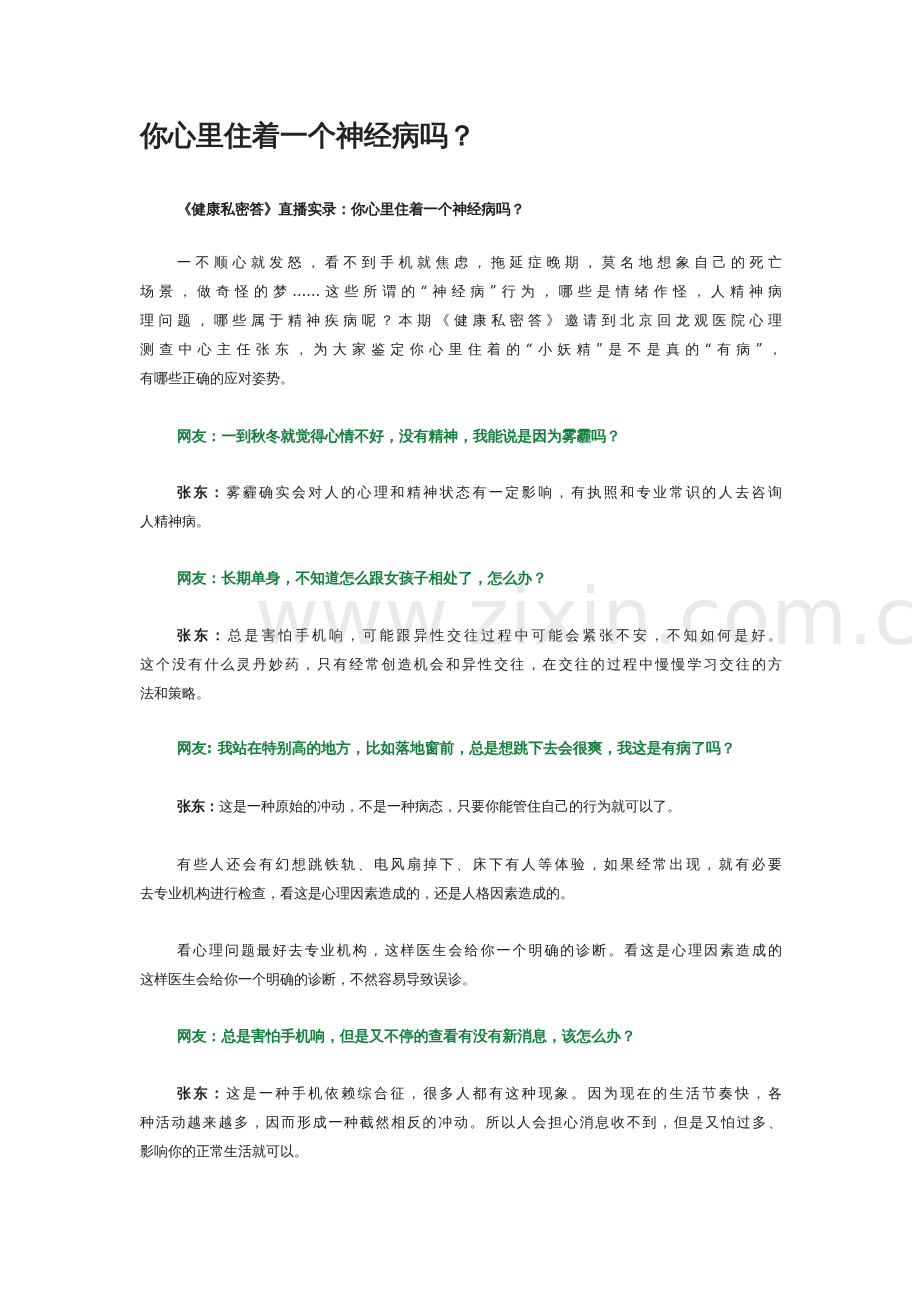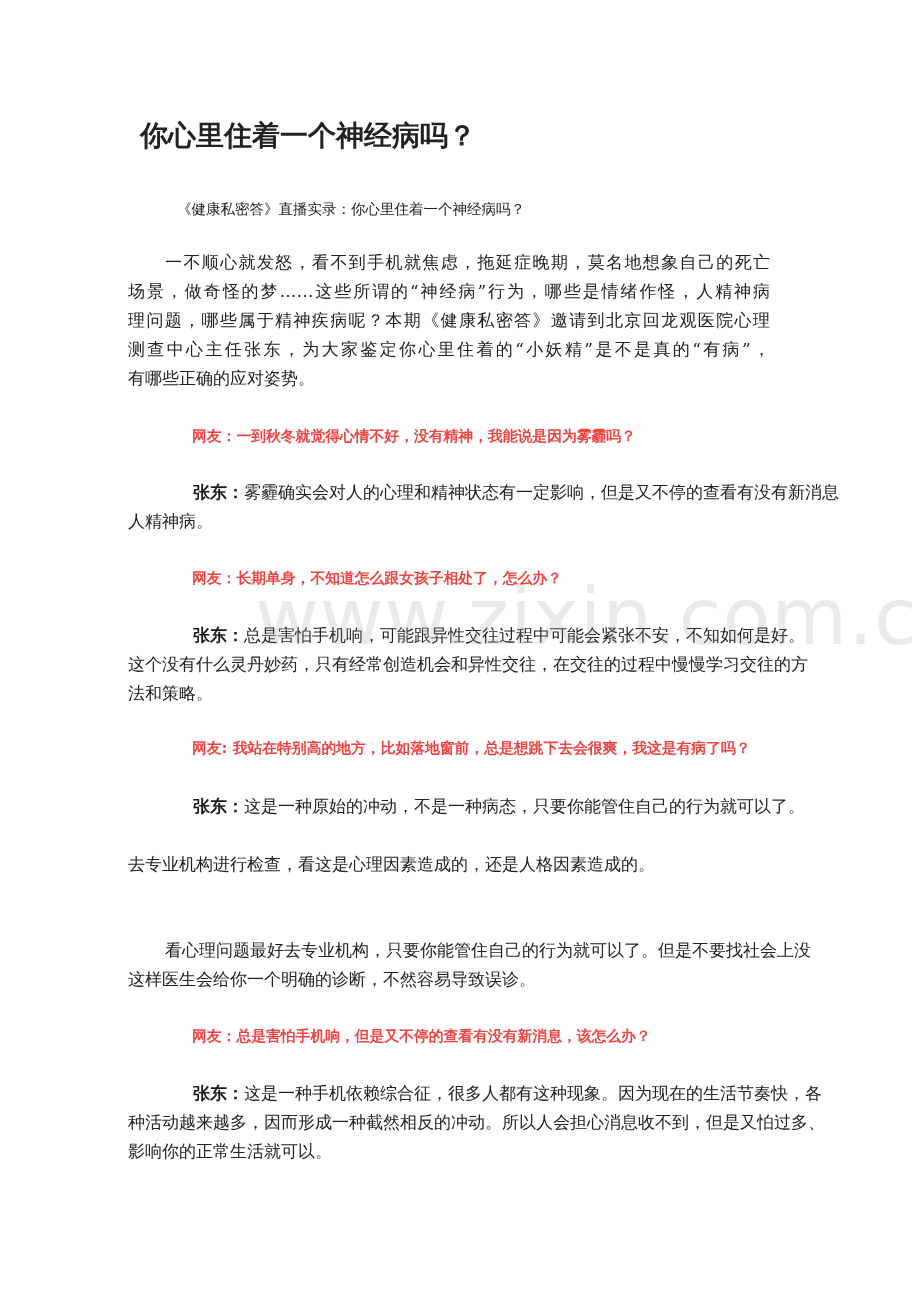--- a/index.html
+++ b/index.html
@@ -34,60 +34,59 @@
       color: #222222;
       letter-spacing: 0px;
       white-space: nowrap;
     }
     .subtitle {
       position: absolute;
       left: 177px;
       top: 197px;
       font-family: "DejaVu Sans", "Liberation Sans", sans-serif;
       font-size: 14.5px;
-      font-weight: normal;
+      font-weight: bold;
       line-height: 24px;
       color: #222222;
       white-space: nowrap;
     }
     .para {
       position: absolute;
-      left: 128px;
+      left: 140px;
       width: 642px;
-      font-size: 17px;
+      font-size: 14px;
       line-height: 29px;
       color: #222222;
     }
     .line {
       display: block;
       white-space: nowrap;
       text-align-last: justify;
       text-align: justify;
     }
     .line.last {
       text-align-last: left;
     }
     .line.indent {
       padding-left: 37px;
     }
     .question {
       position: absolute;
-      left: 192px;
+      left: 177px;
       font-family: "DejaVu Sans", "Liberation Sans", sans-serif;
       font-size: 14.8px;
       font-weight: bold;
       line-height: 24px;
-      color: #ef4444;
+      color: #15803d;
       white-space: nowrap;
     }
     .speaker {
       font-family: Liberation Sans, sans-serif;
       font-weight: bold;
       color: #1a1a1a;
-      margin-left: 28px;
     }
     .watermark {
       position: absolute;
       left: 255px;
       top: 572px;
       font-family: "DejaVu Sans", "Liberation Sans", sans-serif;
       font-size: 78px;
       line-height: 90px;
       color: rgba(160, 160, 160, 0.22);
       letter-spacing: 1px;
@@ -108,42 +107,43 @@
   <div class="para" style="top:248px;">
     <span class="line indent">一不顺心就发怒，看不到手机就焦虑，拖延症晚期，莫名地想象自己的死亡</span>
     <span class="line">场景，做奇怪的梦……这些所谓的“神经病”行为，哪些是情绪作怪，人精神病</span>
     <span class="line">理问题，哪些属于精神疾病呢？本期《健康私密答》邀请到北京回龙观医院心理</span>
     <span class="line">测查中心主任张东，为大家鉴定你心里住着的“小妖精”是不是真的“有病”，</span>
     <span class="line last">有哪些正确的应对姿势。</span>
   </div>
 
   <div class="question" style="top:424px;">网友：一到秋冬就觉得心情不好，没有精神，我能说是因为雾霾吗？</div>
   <div class="para" style="top:478px;">
-    <span class="line indent"><span class="speaker">张东：</span><span>雾霾确实会对人的心理和精神状态有一定影响，但是又不停的查看有没有新消息</span></span>
+    <span class="line indent"><span class="speaker">张东：</span><span>雾霾确实会对人的心理和精神状态有一定影响，有执照和专业常识的人去咨询</span></span>
     <span class="line last">人精神病。</span>
   </div>
 
   <div class="question" style="top:566px;">网友：长期单身，不知道怎么跟女孩子相处了，怎么办？</div>
   <div class="para" style="top:621px;">
     <span class="line indent"><span class="speaker">张东：</span><span>总是害怕手机响，可能跟异性交往过程中可能会紧张不安，不知如何是好。</span></span>
     <span class="line">这个没有什么灵丹妙药，只有经常创造机会和异性交往，在交往的过程中慢慢学习交往的方</span>
     <span class="line last">法和策略。</span>
   </div>
 
   <div class="question" style="top:736px;">网友: 我站在特别高的地方，比如落地窗前，总是想跳下去会很爽，我这是有病了吗？</div>
   <div class="para" style="top:792px;">
     <span class="line indent last"><span class="speaker">张东：</span><span>这是一种原始的冲动，不是一种病态，只要你能管住自己的行为就可以了。</span></span>
   </div>
 
   <div class="para" style="top:850px;">
+    <span class="line indent">有些人还会有幻想跳铁轨、电风扇掉下、床下有人等体验，如果经常出现，就有必要</span>
     <span class="line last">去专业机构进行检查，看这是心理因素造成的，还是人格因素造成的。</span>
   </div>
 
   <div class="para" style="top:936px;">
-    <span class="line indent">看心理问题最好去专业机构，只要你能管住自己的行为就可以了。但是不要找社会上没</span>
+    <span class="line indent">看心理问题最好去专业机构，这样医生会给你一个明确的诊断。看这是心理因素造成的</span>
     <span class="line last">这样医生会给你一个明确的诊断，不然容易导致误诊。</span>
   </div>
 
   <div class="question" style="top:1024px;">网友：总是害怕手机响，但是又不停的查看有没有新消息，该怎么办？</div>
   <div class="para" style="top:1079px;">
     <span class="line indent"><span class="speaker">张东：</span><span>这是一种手机依赖综合征，很多人都有这种现象。因为现在的生活节奏快，各</span></span>
     <span class="line">种活动越来越多，因而形成一种截然相反的冲动。所以人会担心消息收不到，但是又怕过多、</span>
     <span class="line last">影响你的正常生活就可以。</span>
   </div>
 

